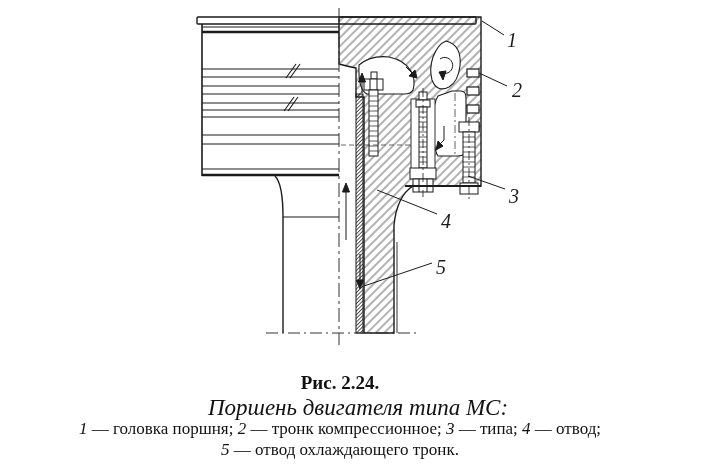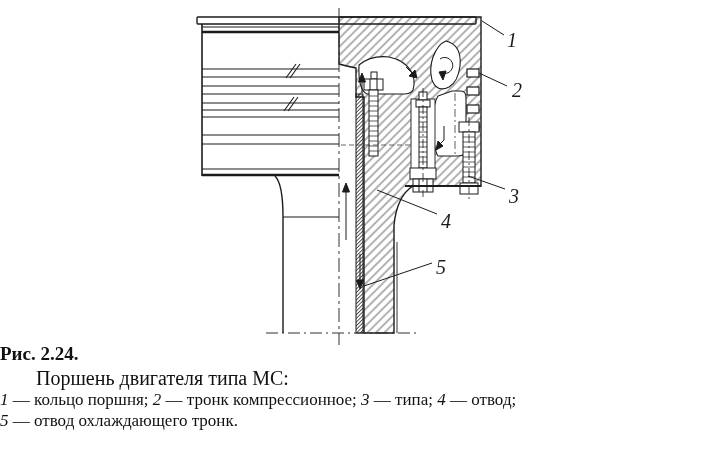--- a/index.html
+++ b/index.html
@@ -1,21 +1,21 @@
 <!DOCTYPE html>
 <html><head>
 <meta charset="utf-8">
 <style>
   html,body{margin:0;padding:0;background:#fff;}
   .page{position:relative;width:712px;height:471px;background:#ffffff;overflow:hidden;
         font-family:"Liberation Serif", serif;color:#111;}
   .diagram{position:absolute;left:0;top:0;}
-  .caption{position:absolute;left:0;top:342px;width:680px;}
+  .caption{position:absolute;left:0;top:371px;width:680px;text-align:center;}
   .fig-number{font-weight:bold;font-size:19px;line-height:24px;}
-  .fig-subtitle{font-size:20px;line-height:21px;margin-top:2px;margin-left:36px;}
+  .fig-subtitle{font-style:italic;font-size:23px;line-height:21px;margin-top:2px;margin-left:36px;}
   .legend{font-size:17px;line-height:21px;}
   .legend .num{font-style:italic;}
   svg text.callout{font-family:"Liberation Serif", serif;font-style:italic;font-size:20px;fill:#1b1b1b;}
 </style>
 </head>
 <body>
 
 <div class="page">
 
   <svg class="diagram" width="712" height="352" viewBox="0 0 712 352">
@@ -132,21 +132,21 @@
     <text class="callout" x="512" y="97">2</text>
     <text class="callout" x="509" y="203">3</text>
     <text class="callout" x="441" y="228">4</text>
     <text class="callout" x="436" y="274">5</text>
   </svg>
 
   <div class="caption">
     <div class="fig-number">Рис. 2.24.</div>
     <div class="fig-subtitle">Поршень двигателя типа МС:</div>
     <div class="legend">
-      <span><span class="num">1</span> <span>— кольцо поршня;</span></span>
+      <span><span class="num">1</span> <span>— головка поршня;</span></span>
       <span><span class="num">2</span> <span>— тронк компрессионное;</span></span>
       <span><span class="num">3</span> <span>— типа;</span></span>
       <span><span class="num">4</span> <span>— отвод;</span></span>
     </div>
     <div class="legend">
       <span><span class="num">5</span> <span>— отвод охлаждающего тронк.</span></span>
     </div>
   </div>
 
 </div>

